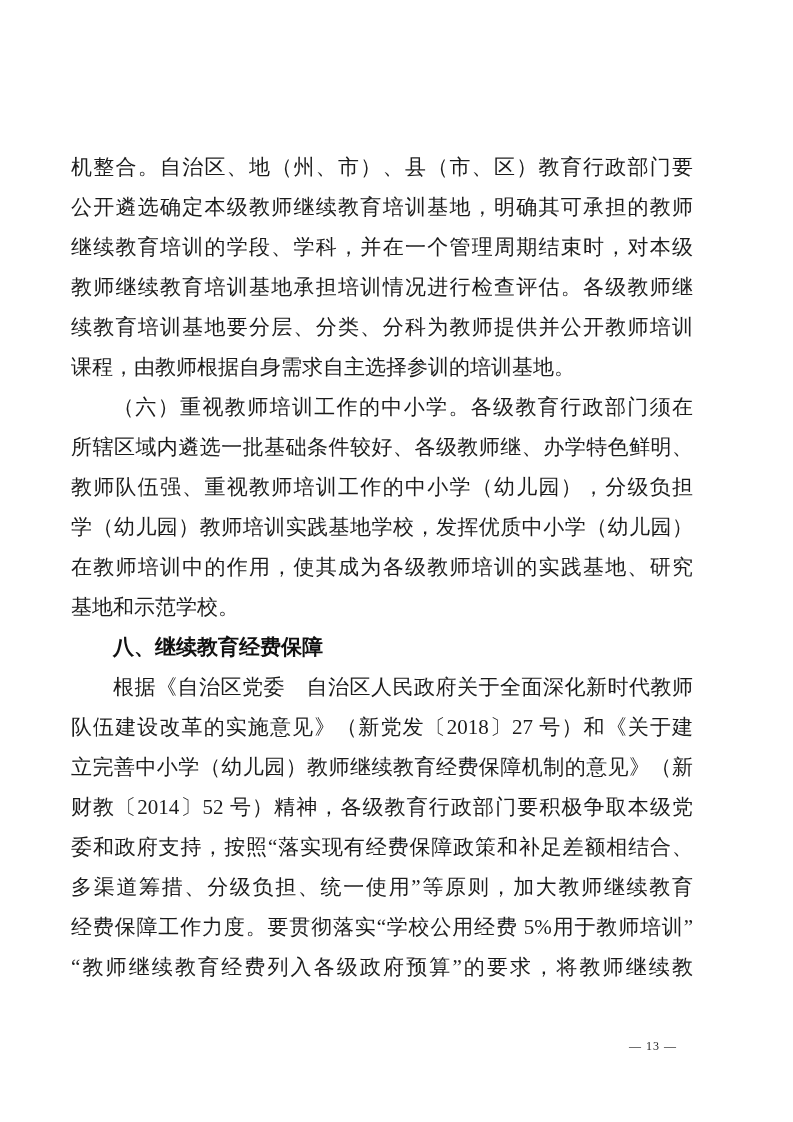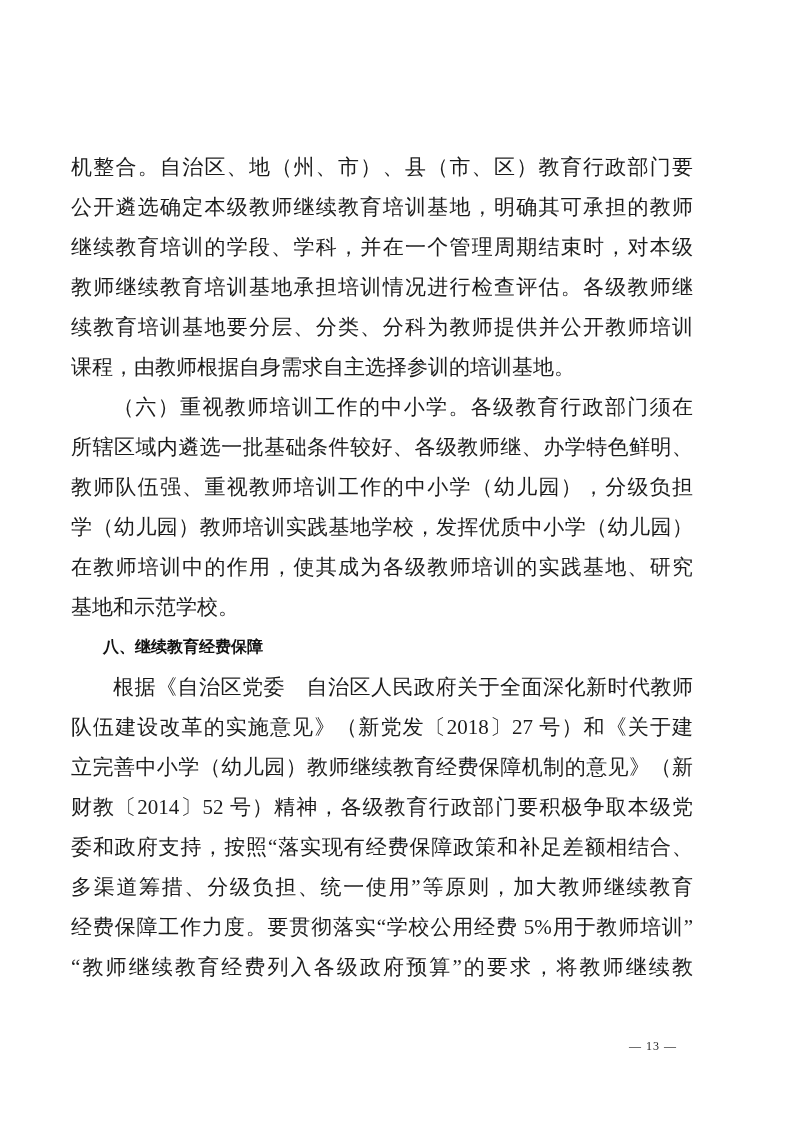--- a/index.html
+++ b/index.html
@@ -34,21 +34,21 @@
   }
   .line.last {
     text-align-last: left;
   }
   .para.indent-first .line:first-child {
     text-indent: 2em;
   }
   .para.heading .line {
     font-family: "Liberation Sans", "DejaVu Sans", sans-serif;
     font-weight: 700;
-    font-size: 16px;
+    font-size: 21px;
     color: #111111;
     text-align-last: left;
   }
   .footer {
     position: absolute;
     top: 1034px;
     right: 116px;
     font-size: 12px;
     line-height: 24px;
     color: #222222;

